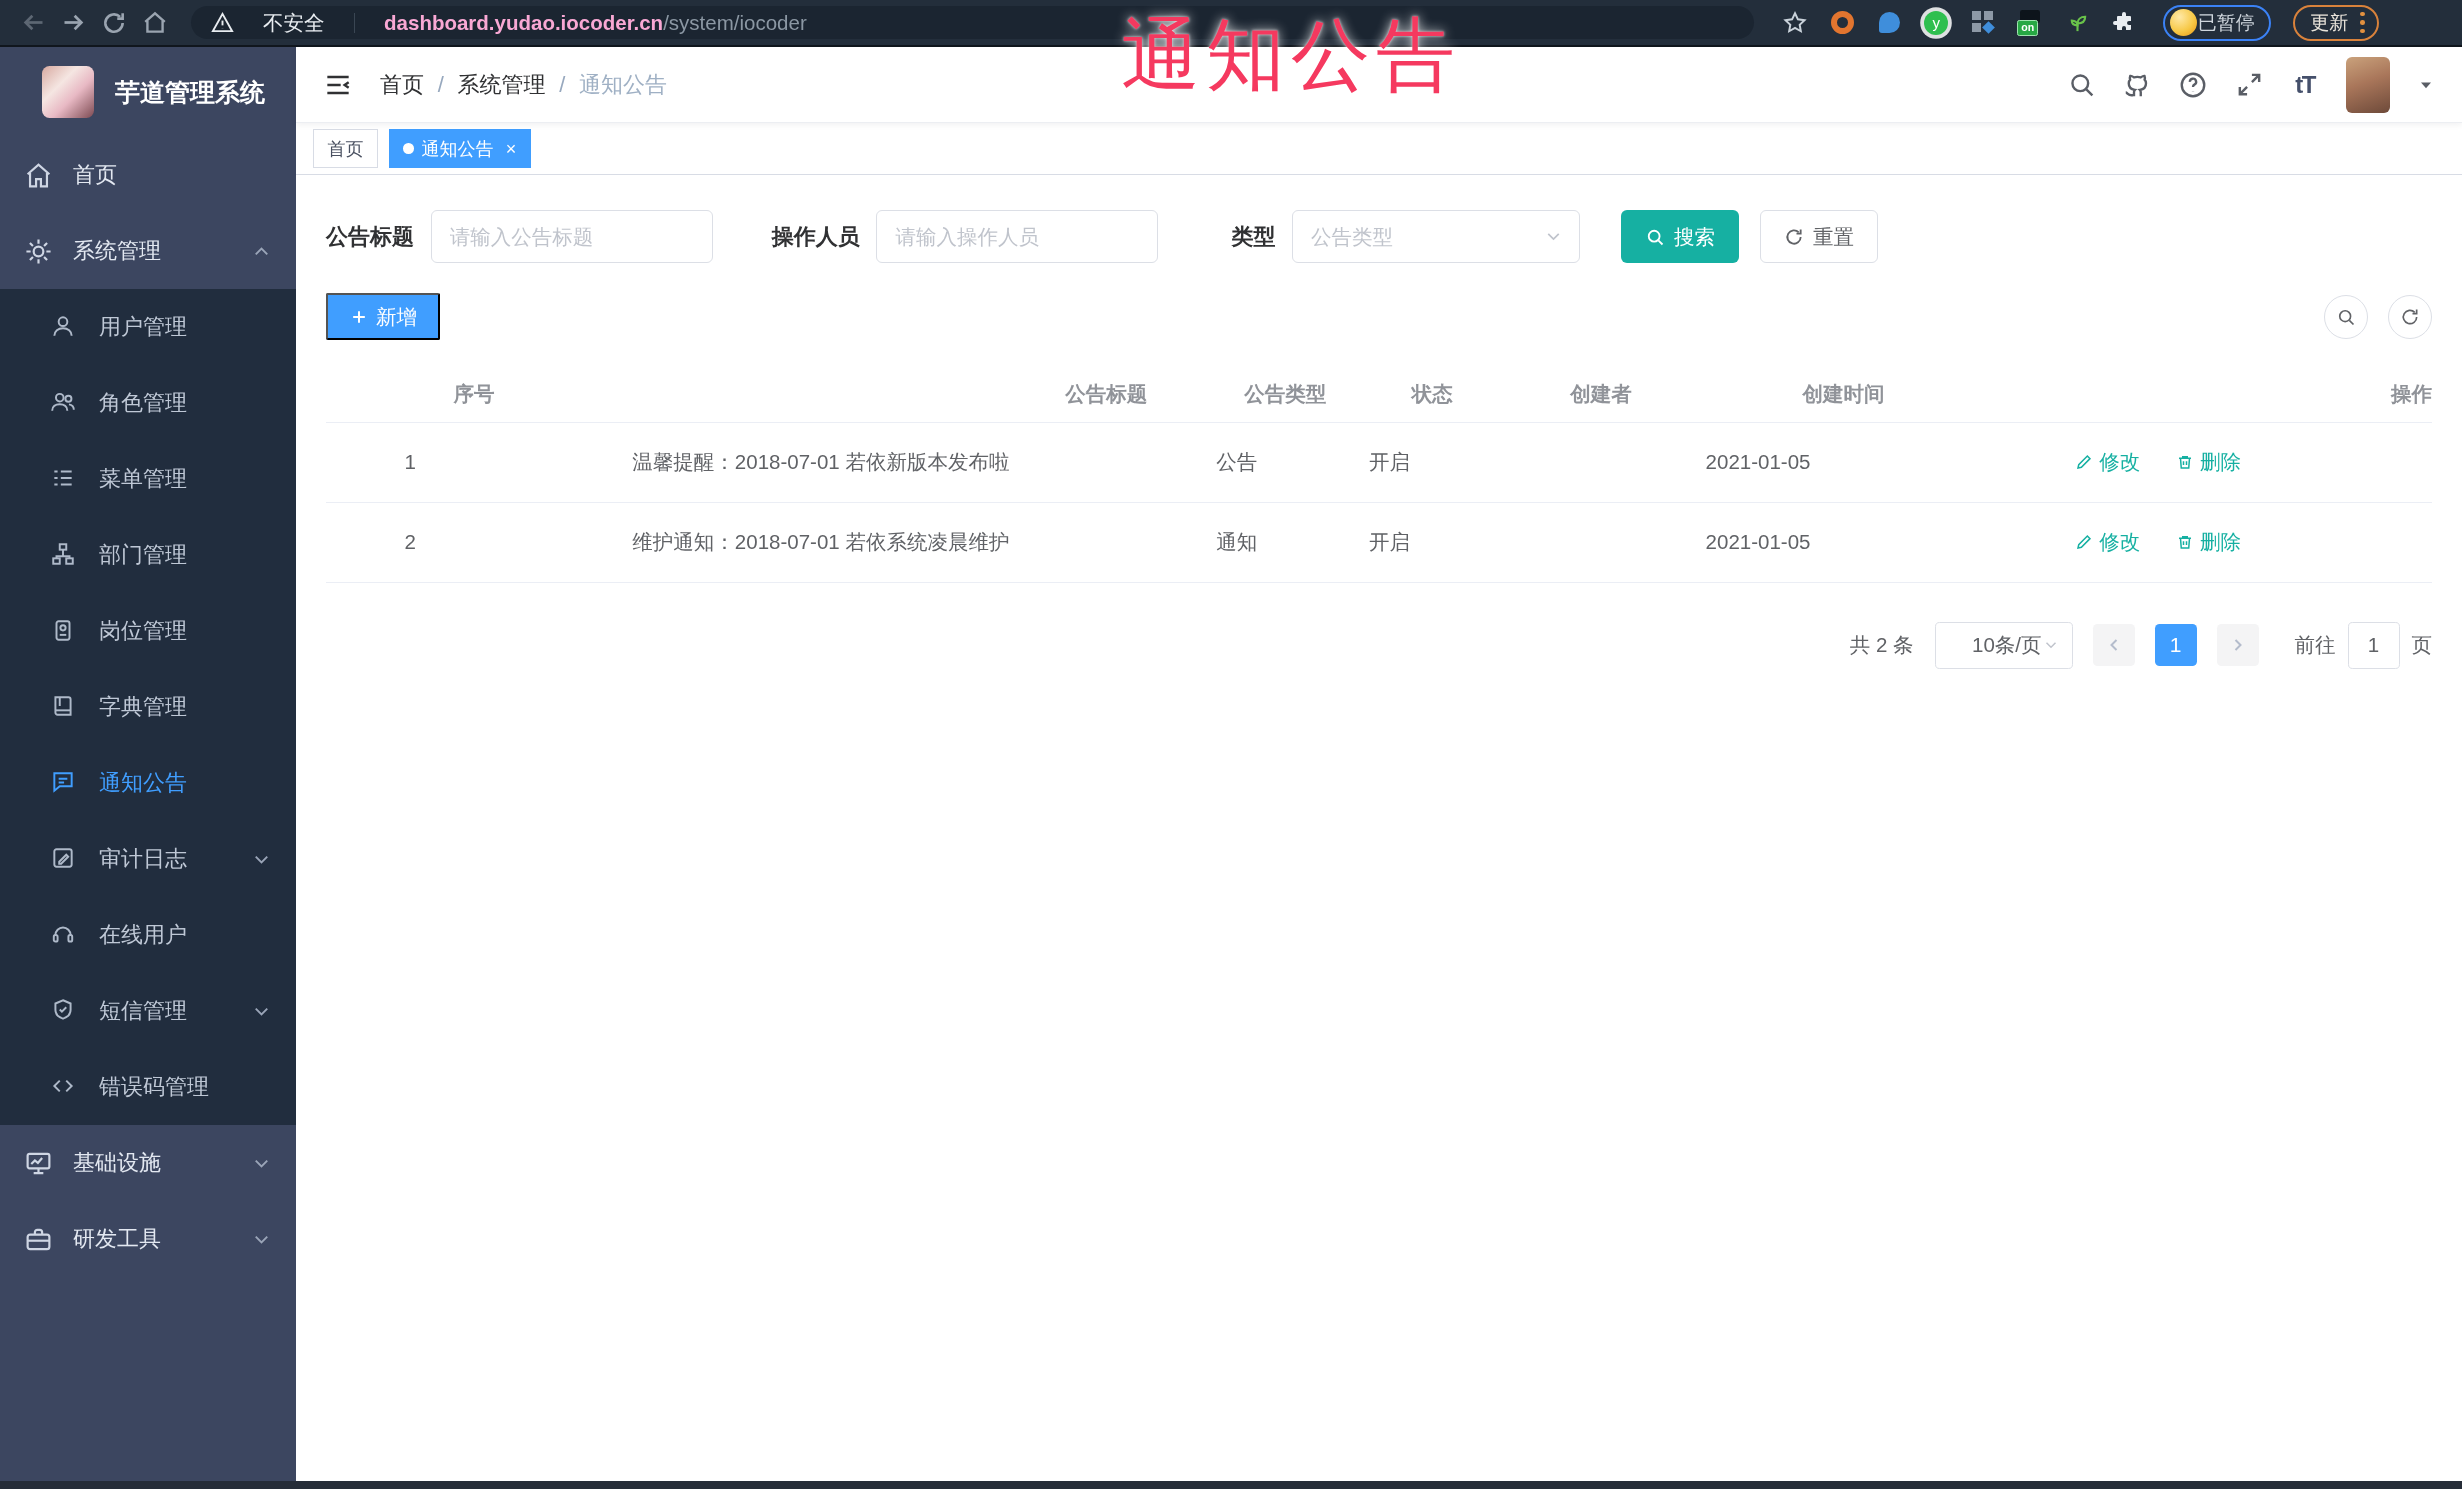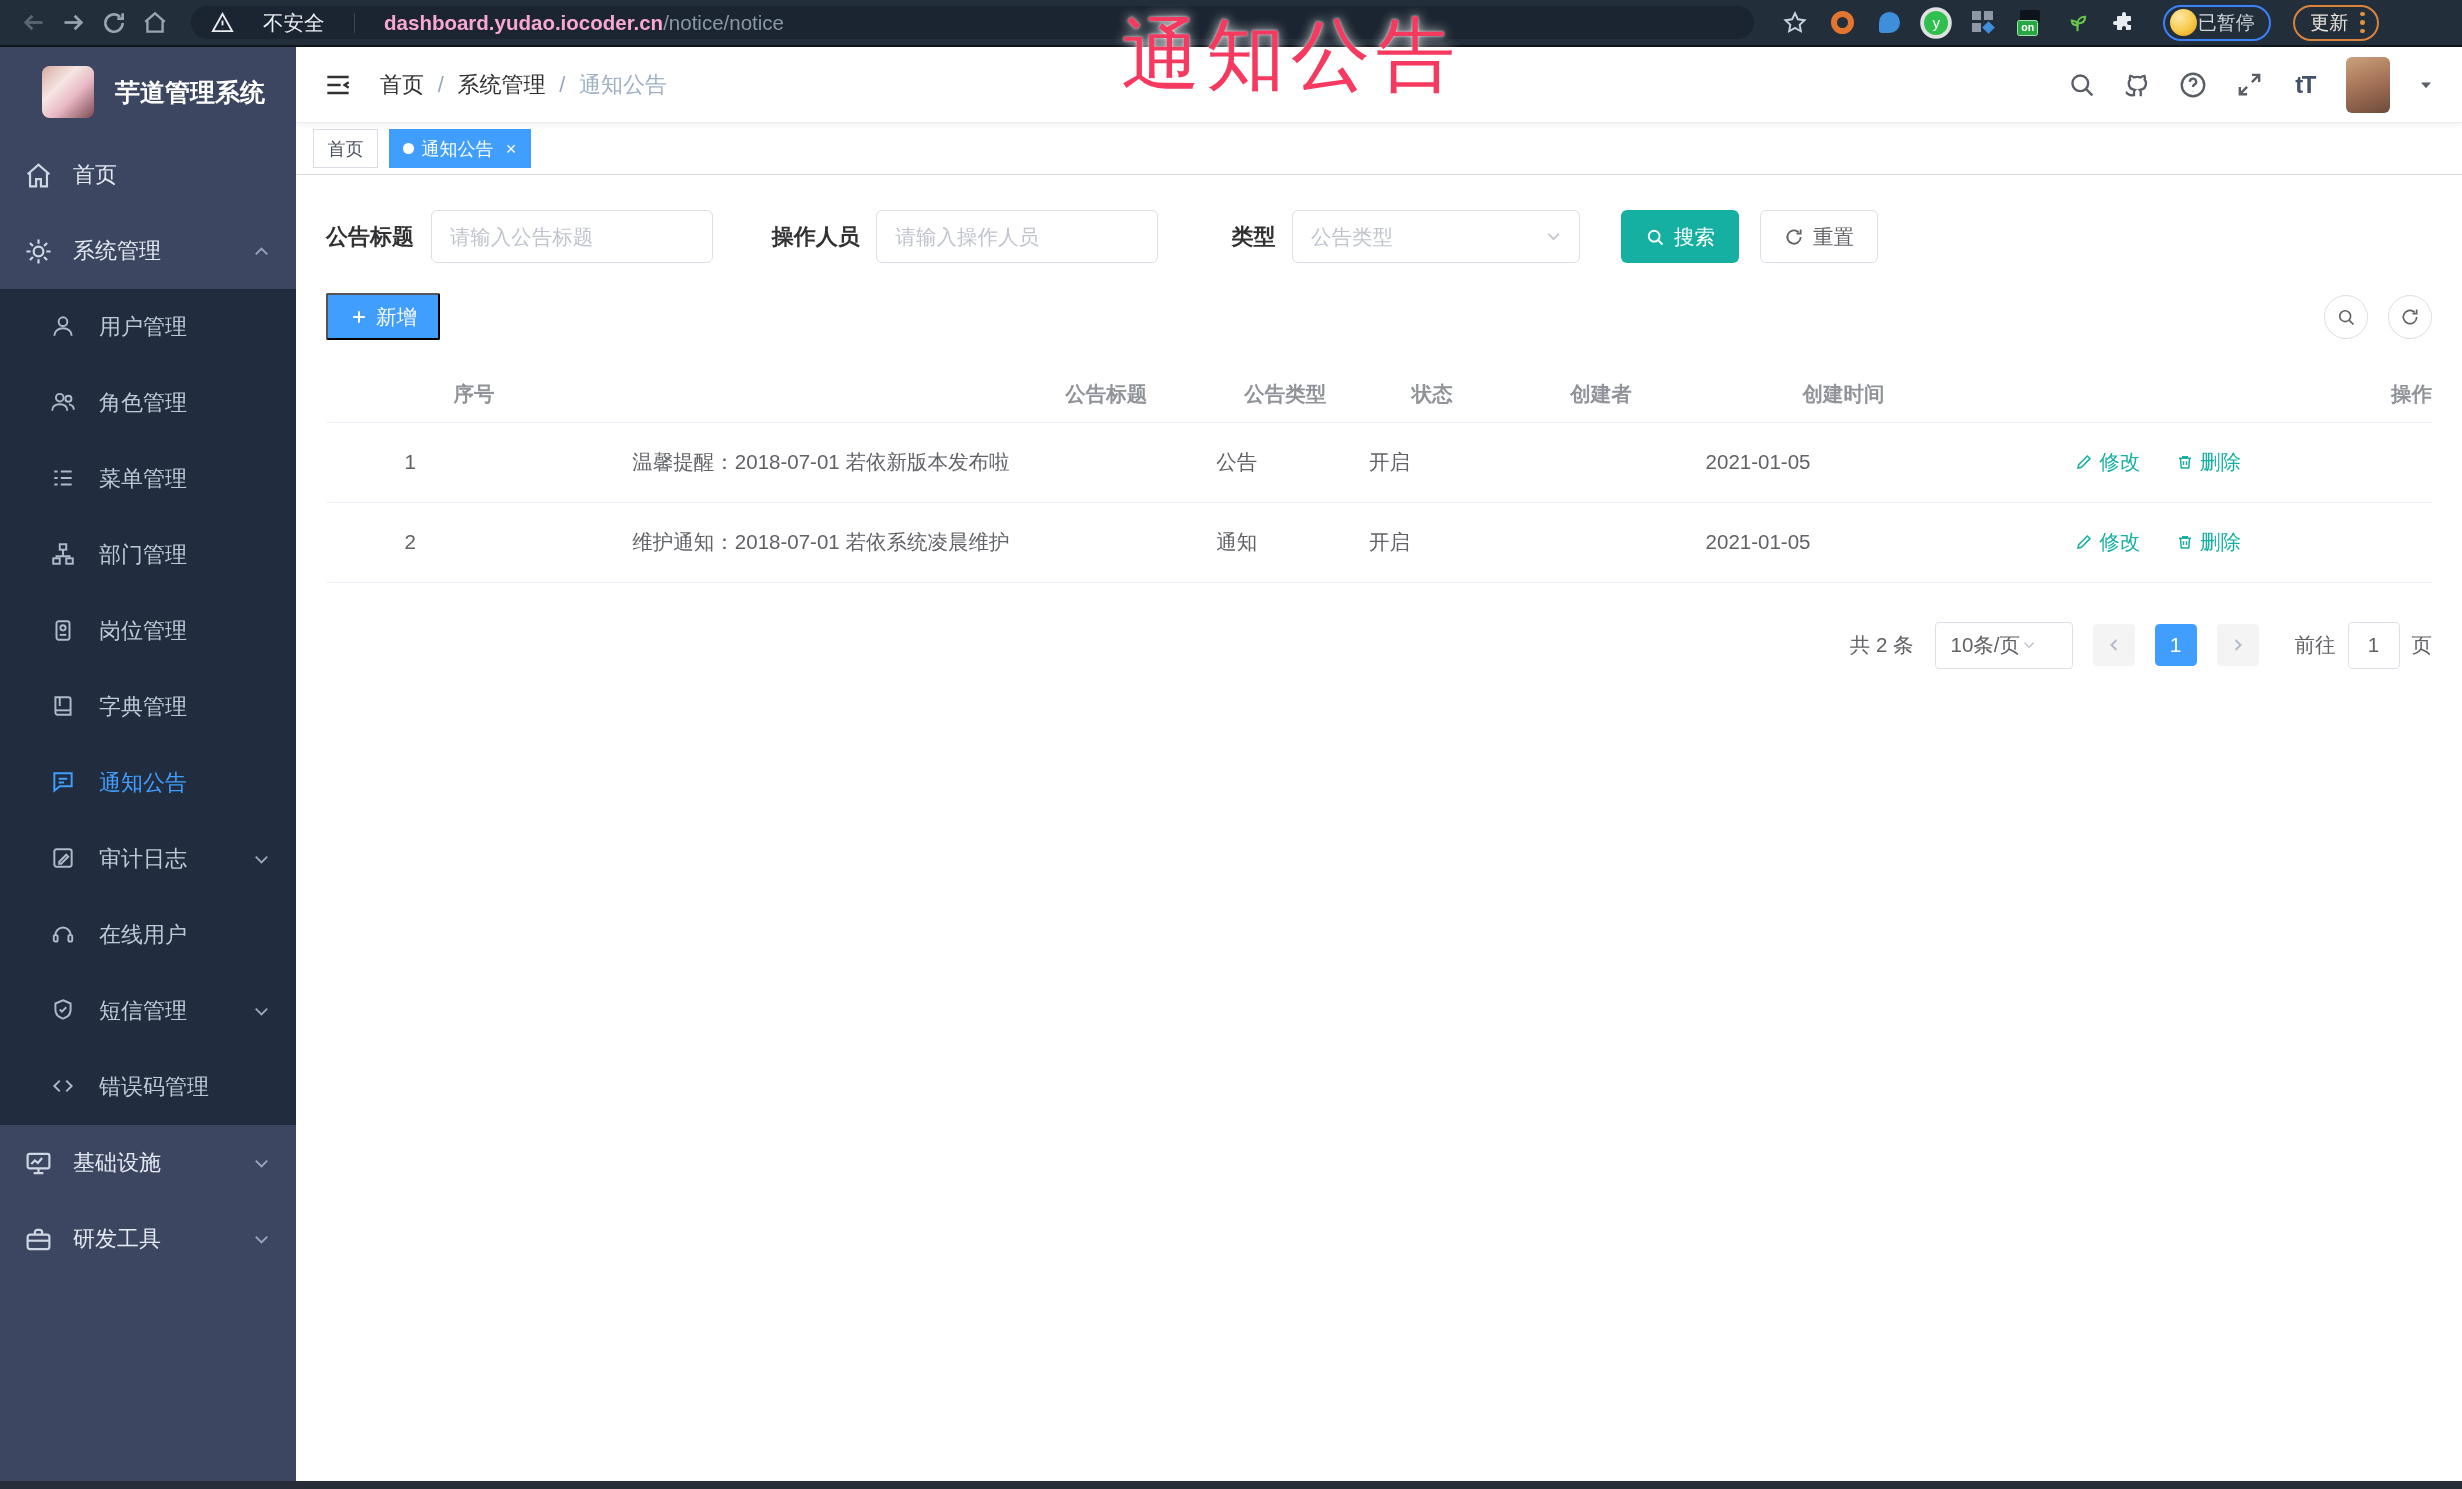--- a/index.html
+++ b/index.html
@@ -106,21 +106,21 @@
   
   table.grid{margin-top:26px;width:100%;border-collapse:collapse;table-layout:fixed}
   table.grid th{height:56px;font-size:20.5px;font-weight:600;color:#909399;border-bottom:0.8px solid #ebeef5;text-align:right;white-space:nowrap}
   table.grid td{height:80px;font-size:20.5px;color:#606266;border-bottom:0.8px solid #ebeef5;text-align:center;white-space:nowrap}
   .op-link{display:inline-flex;align-items:center;gap:6px;color:#16b0a2;cursor:pointer;font-size:20.5px}
   .op-link + .op-link{margin-left:30px}
 
   
   .pagination{margin-top:39px;display:flex;align-items:center;justify-content:flex-end;gap:0;color:#606266;font-size:20.5px;flex:none}
   .pg-total{margin-right:21px;white-space:nowrap}
-  .pg-size{width:138px;height:47px;border:0.8px solid #dcdfe6;border-radius:4.6px;display:flex;align-items:center;justify-content:flex-start;padding:0 12px 0 15px;cursor:pointer}
+  .pg-size{width:138px;height:47px;border:0.8px solid #dcdfe6;border-radius:4.6px;display:flex;align-items:center;justify-content:flex-end;padding:0 12px 0 15px;cursor:pointer}
   .pg-size .chev{color:#c0c4cc}
   .pg-btn{width:42px;height:42px;border-radius:4.6px;background:#f4f4f5;color:#b4bccc;display:flex;align-items:center;justify-content:center;margin-left:20px;cursor:pointer;font-size:23px}
   .pg-num{width:42px;height:42px;border-radius:4.6px;background:#409eff;color:#fff;display:flex;align-items:center;justify-content:center;margin-left:20px;font-size:21px;cursor:pointer}
   .pg-goto{margin-left:36px;white-space:nowrap}
   .pg-input{width:52px;height:47px;border:0.8px solid #dcdfe6;border-radius:4.6px;text-align:center;font-size:20.5px;color:#606266;margin:0 12px;outline:none;font-family:inherit}
   .pg-page{white-space:nowrap}
 
   .bottom-strip{position:absolute;left:0;bottom:0;width:100%;height:9px;background:#262d38}
   svg{display:block}
 </style>
@@ -160,21 +160,21 @@
     <div class="url-pill">
       <span class="warn">
         <svg width="23" height="23" viewBox="0 0 24 24" fill="none" stroke="currentColor" stroke-width="2">
             <path d="M12 3 2 21h20L12 3z"></path>
             <path d="M12 10v5"></path>
             <path d="M12 18.2v.2"></path>
           </svg>
       </span>
       <span class="sec-label">不安全</span>
       <span class="url-div"></span>
-      <span class="url-text"><span class="dom">dashboard.yudao.iocoder.cn</span><span class="path">/notice/notice</span></span>
+      <span class="url-text"><span class="dom">dashboard.yudao.iocoder.cn</span><span class="path">/system/iocoder</span></span>
     </div>
 
     <div class="ext-row">
       <span class="ext">
         <svg width="26" height="26" viewBox="0 0 24 24" fill="none" stroke="#c9d2da" stroke-width="1.8">
             <path d="M12 3l2.7 5.6 6.1.8-4.5 4.2 1.1 6-5.4-3-5.4 3 1.1-6L3.2 9.4l6.1-.8L12 3z"></path>
           </svg>
       </span>
       <span class="ext">
           <span class="ring-orange"></span>

